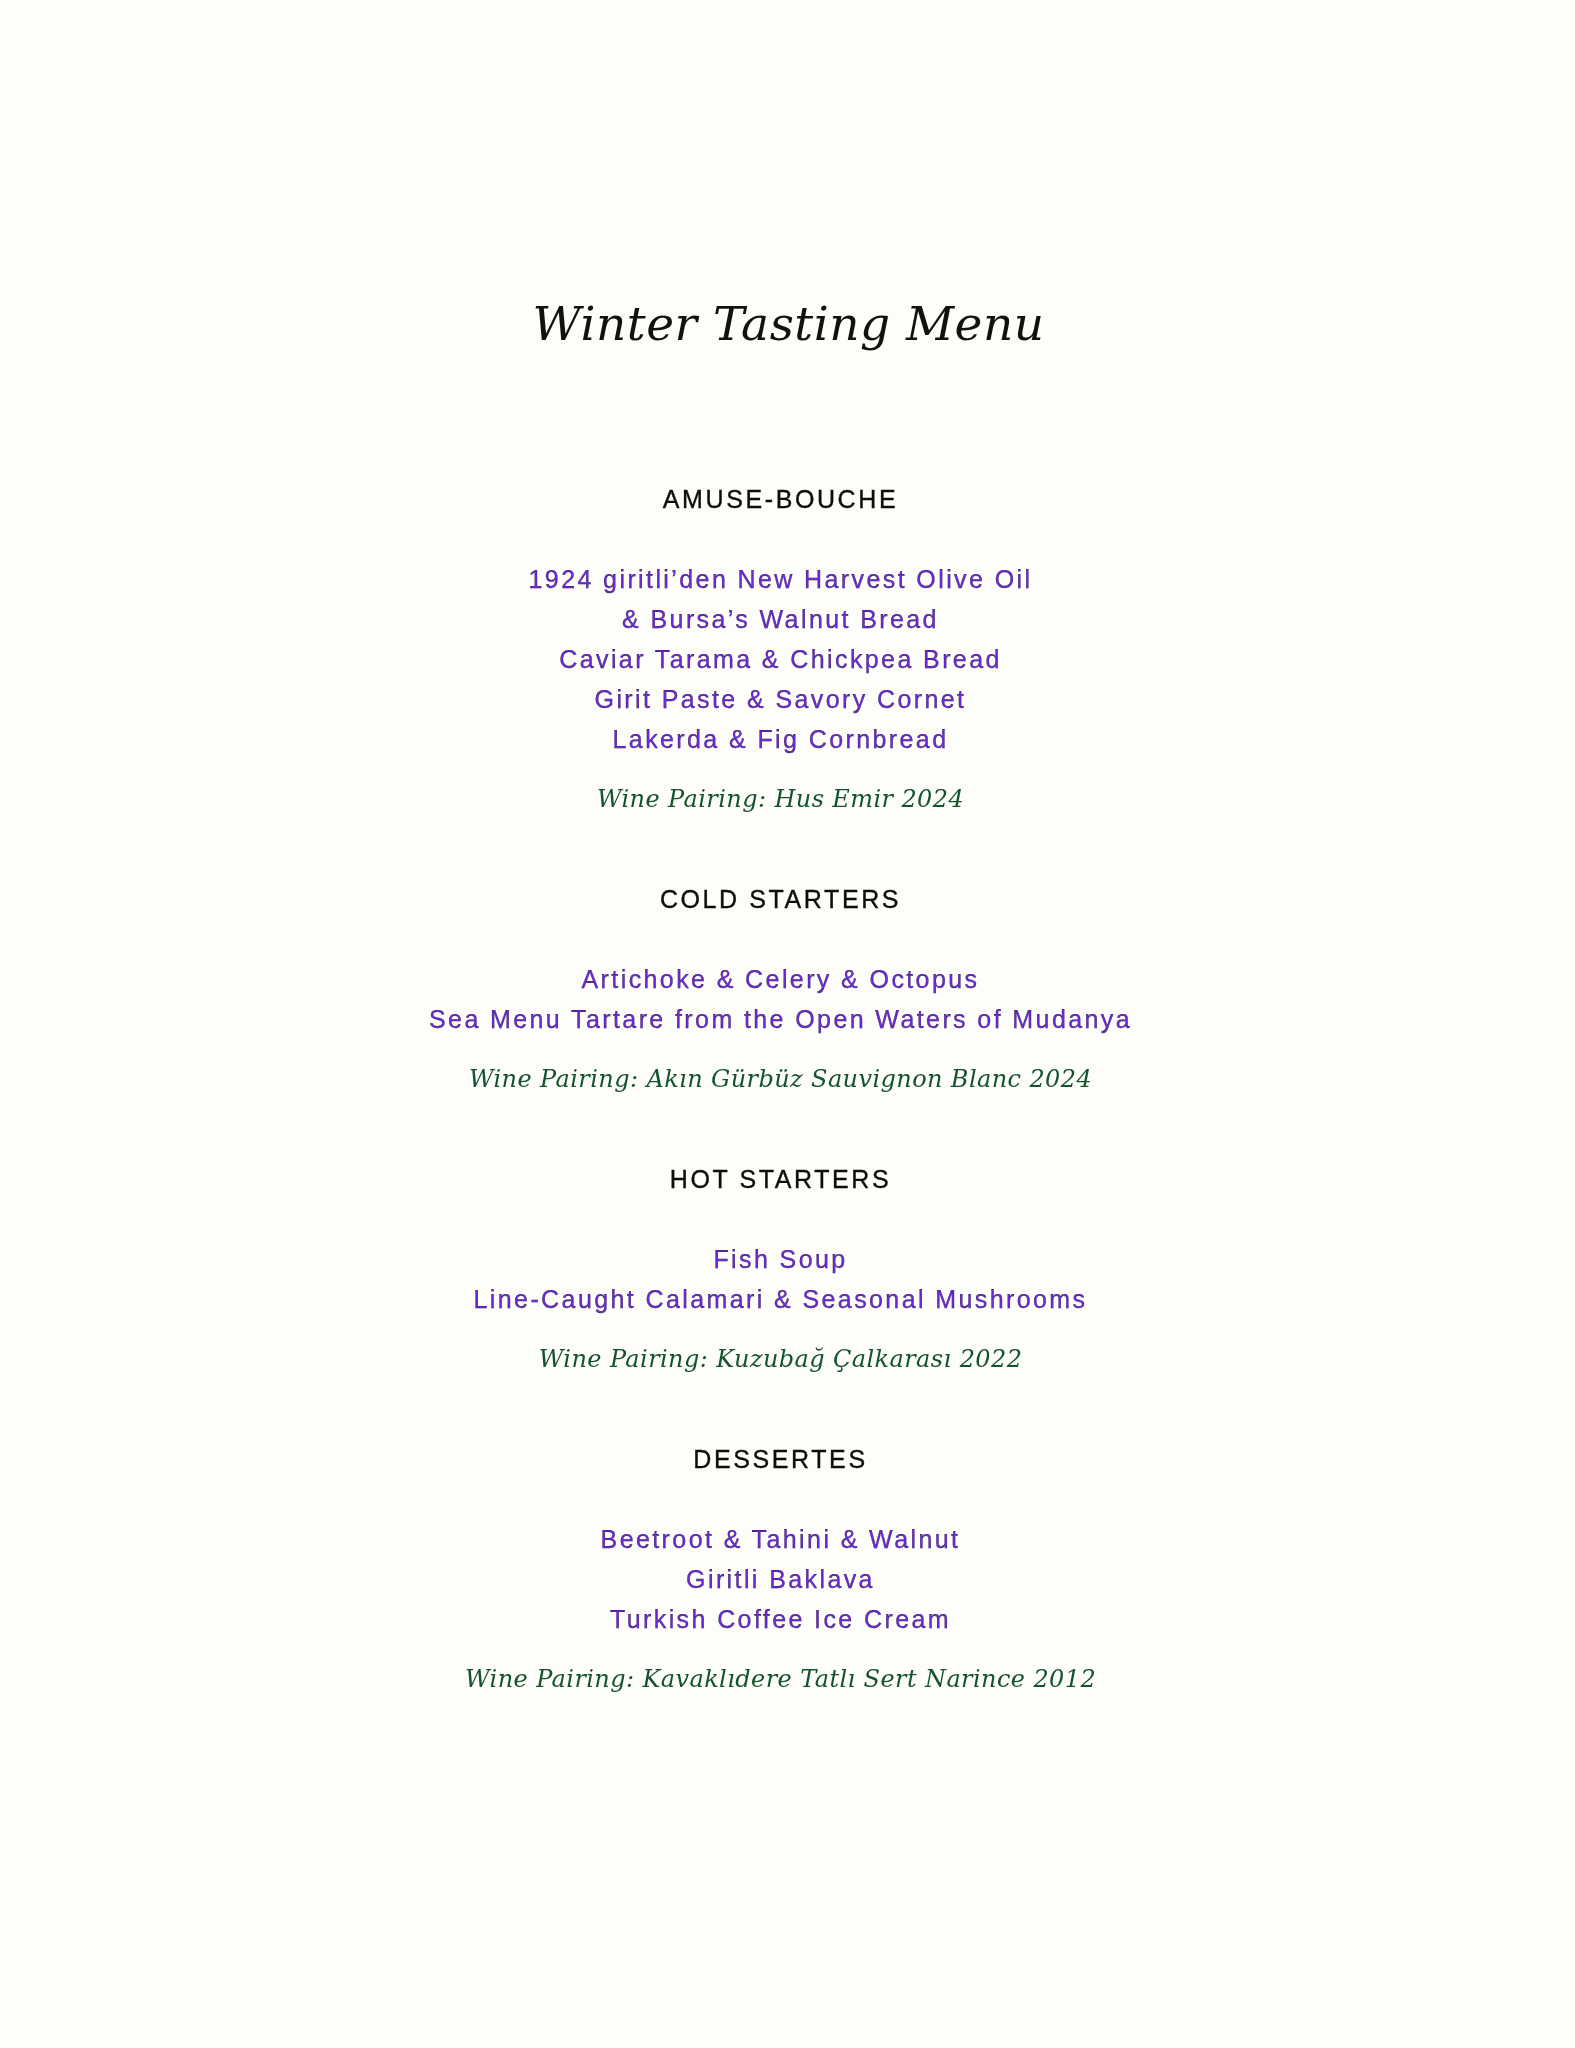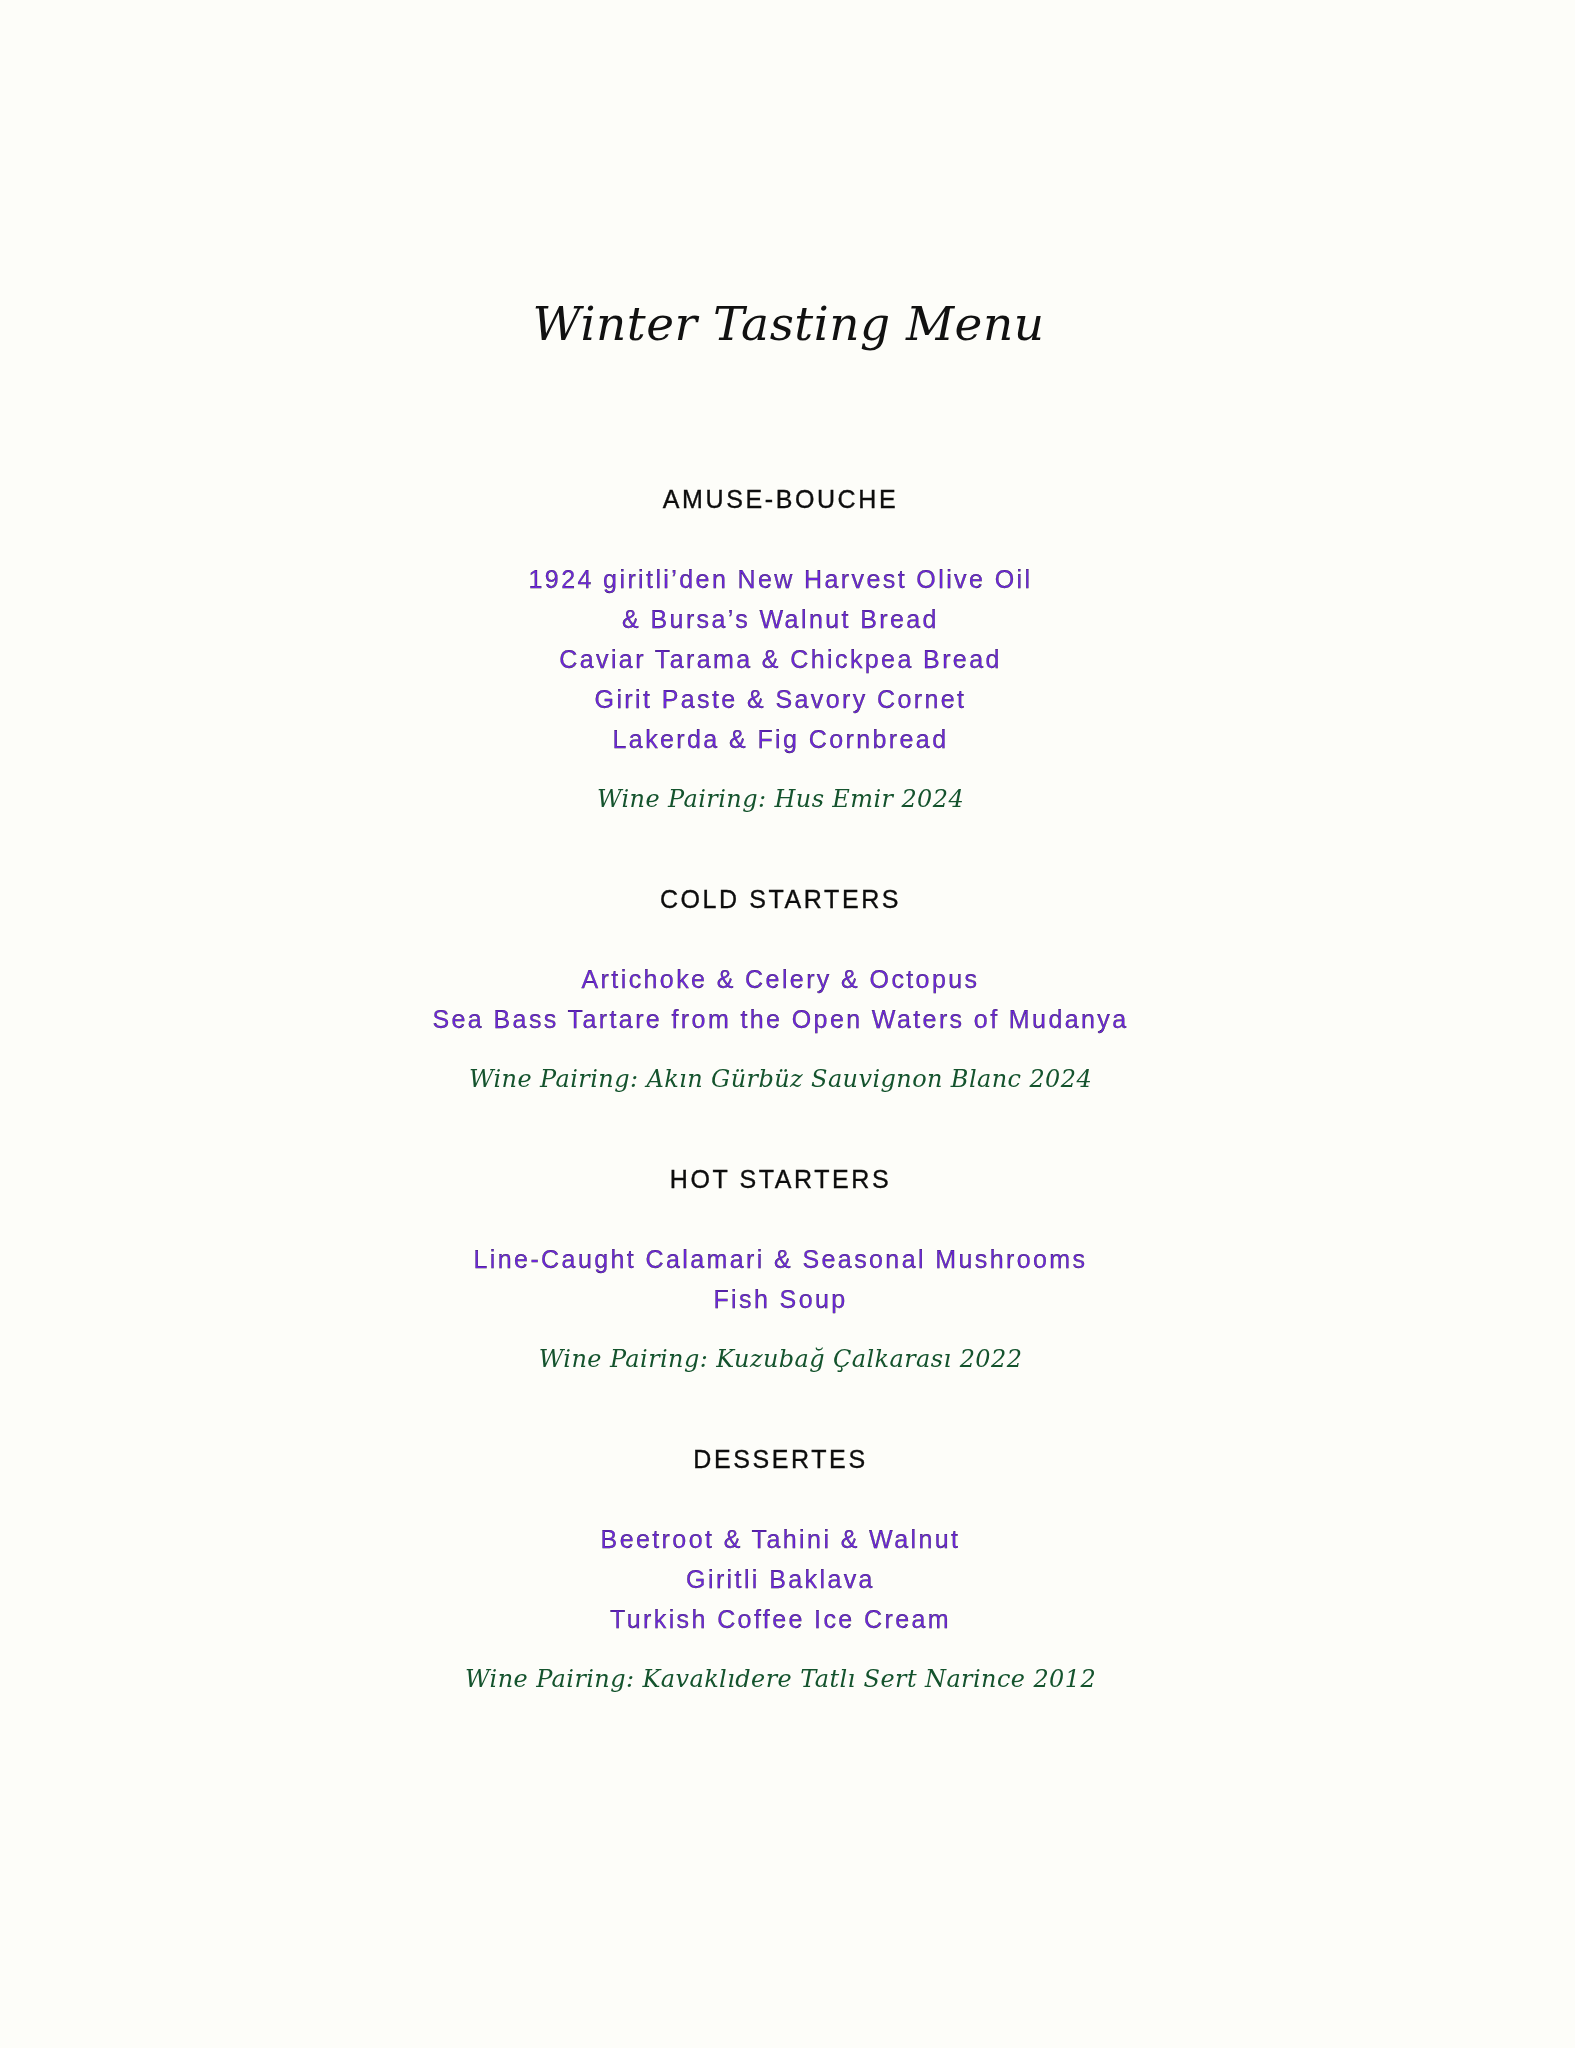--- a/index.html
+++ b/index.html
@@ -91,30 +91,30 @@
       <li class="item">Girit Paste &amp; Savory Cornet</li>
       <li class="item">Lakerda &amp; Fig Cornbread</li>
     </ul>
     <p class="wine">Wine Pairing: Hus Emir 2024</p>
   </section>
 
   <section class="section" style="top:879px;">
     <h2 class="heading">COLD STARTERS</h2>
     <ul class="items">
       <li class="item">Artichoke &amp; Celery &amp; Octopus</li>
-      <li class="item">Sea Bass Tartare from the Open Waters of Mudanya</li>
+      <li class="item">Sea Menu Tartare from the Open Waters of Mudanya</li>
     </ul>
     <p class="wine">Wine Pairing: Akın Gürbüz Sauvignon Blanc 2024</p>
   </section>
 
   <section class="section" style="top:1159px;">
     <h2 class="heading">HOT STARTERS</h2>
     <ul class="items">
+      <li class="item">Fish Soup</li>
       <li class="item">Line-Caught Calamari &amp; Seasonal Mushrooms</li>
-      <li class="item">Fish Soup</li>
     </ul>
     <p class="wine">Wine Pairing: Kuzubağ Çalkarası 2022</p>
   </section>
 
   <section class="section" style="top:1439px;">
     <h2 class="heading">DESSERTES</h2>
     <ul class="items">
       <li class="item">Beetroot &amp; Tahini &amp; Walnut</li>
       <li class="item">Giritli Baklava</li>
       <li class="item">Turkish Coffee Ice Cream</li>

